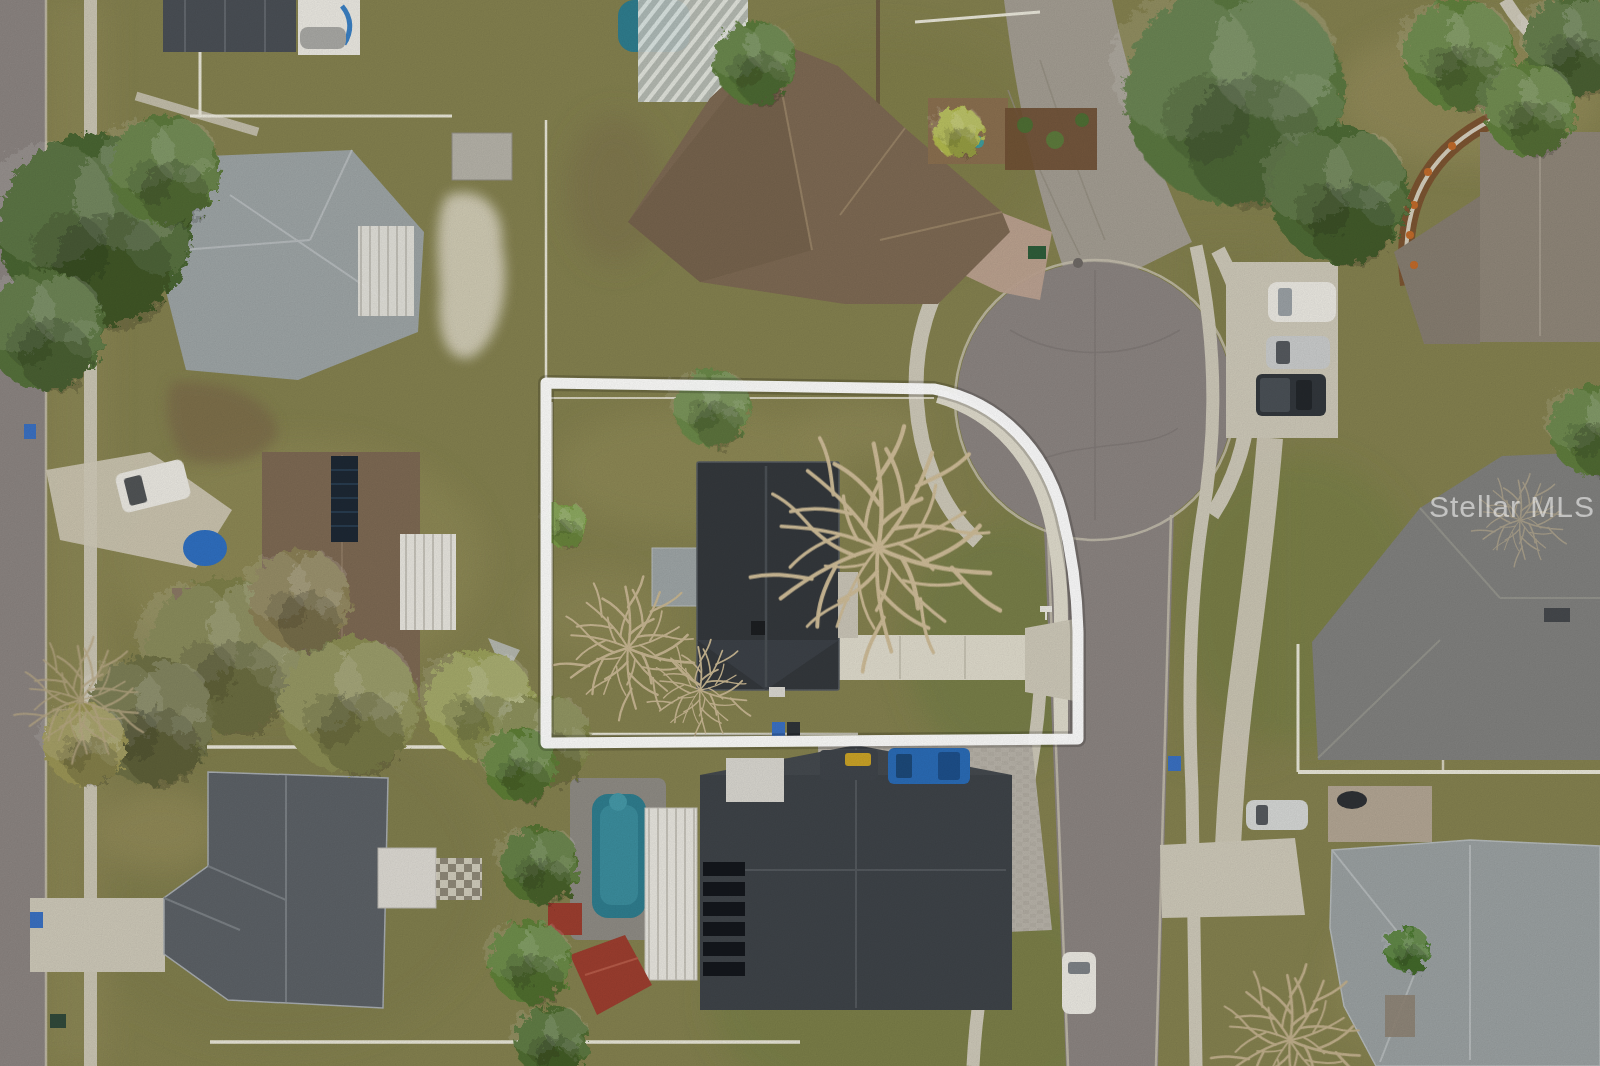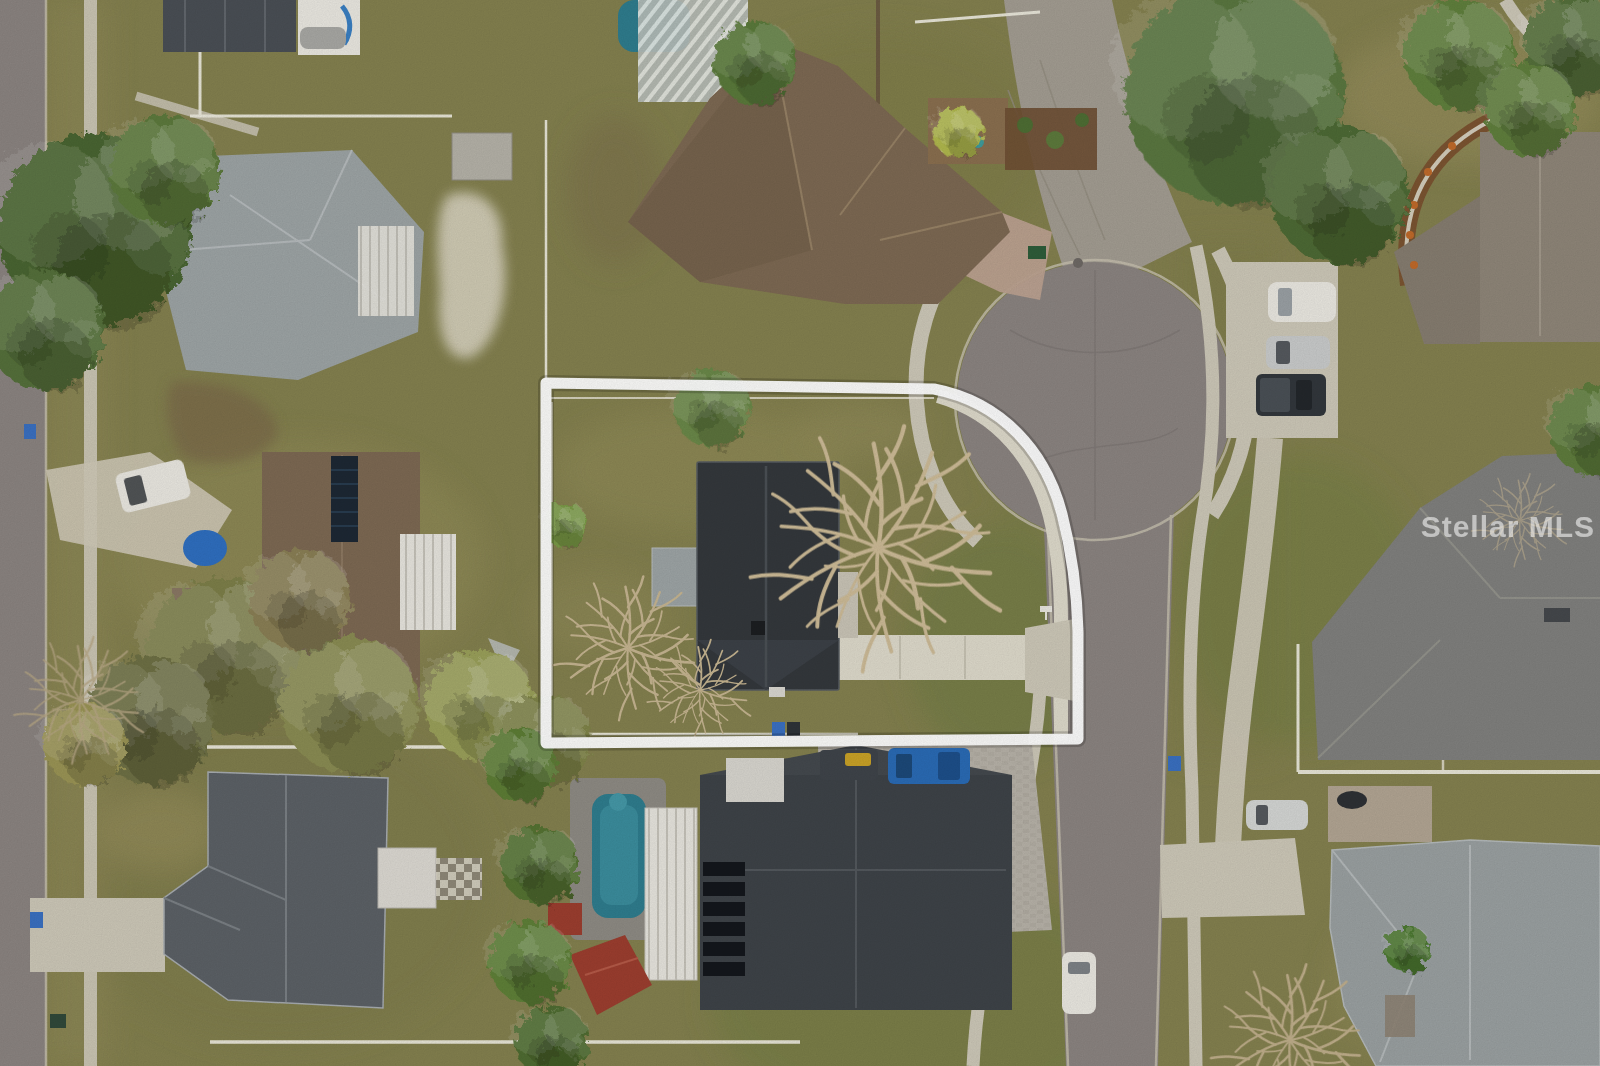--- a/index.html
+++ b/index.html
@@ -1,19 +1,19 @@
 <!DOCTYPE html>
 <html style="--grassBase: #84814f; --grassGreen: #6f7c41; --grassOlive: #7d7b49; --grassTan: #9b925f; --dirtBrown: #7b6a4a; --sand: #d7d1be; --asphalt: #8b8481; --asphaltLight: #a39d92; --curb: #c8c2b0; --concrete: #cdc8b8; --concreteBright: #dedacb; --paver: #b7b2a8; --paverDark: #a9a49a; --roofDark: #34383c; --roofRidge: #4b5055; --roofSlate: #5c6166; --roofGray: #9da4a5; --roofGrayLight: #b1b6b7; --roofBrown: #7d6953; --roofBrownDark: #6a5842; --roofTan: #8f8679; --roofPebble: #80807e; --redRoof: #9c3e2f; --white: #eae8e1; --fence: #edeade; --poolTeal: #2f7d8e; --poolTealLight: #4598a7; --solar: #1d2834; --blueTruck: #2a6bb5; --blueBin: #3a70c1; --yellow: #c9a227; --mulch: #7a4f2e; --boundary: #ffffff; --watermarkColor: rgba(255,255,255,0.55);"><head>
 <meta charset="utf-8">
 <style>
   html,body{margin:0;padding:0;background:#1b1b1b;}
   .stage{position:relative;width:1600px;height:1066px;overflow:hidden;
          font-family:"Liberation Sans",sans-serif;background:var(--grassBase,#84814f);}
   .stage svg{position:absolute;left:0;top:0;display:block;}
-  .watermark{position:absolute;right:5px;top:510px;font-size:30px;font-weight:700;
+  .watermark{position:absolute;right:5px;top:490px;font-size:30px;font-weight:400;
              letter-spacing:1px;color:var(--watermarkColor,rgba(255,255,255,.55));
              white-space:nowrap;user-select:none;}
 </style>
 </head>
 <body>
 
 <div class="stage">
 <svg width="1600" height="1066" viewBox="0 0 1600 1066">
   <defs>
     <filter id="soft" x="-60%" y="-60%" width="220%" height="220%">

